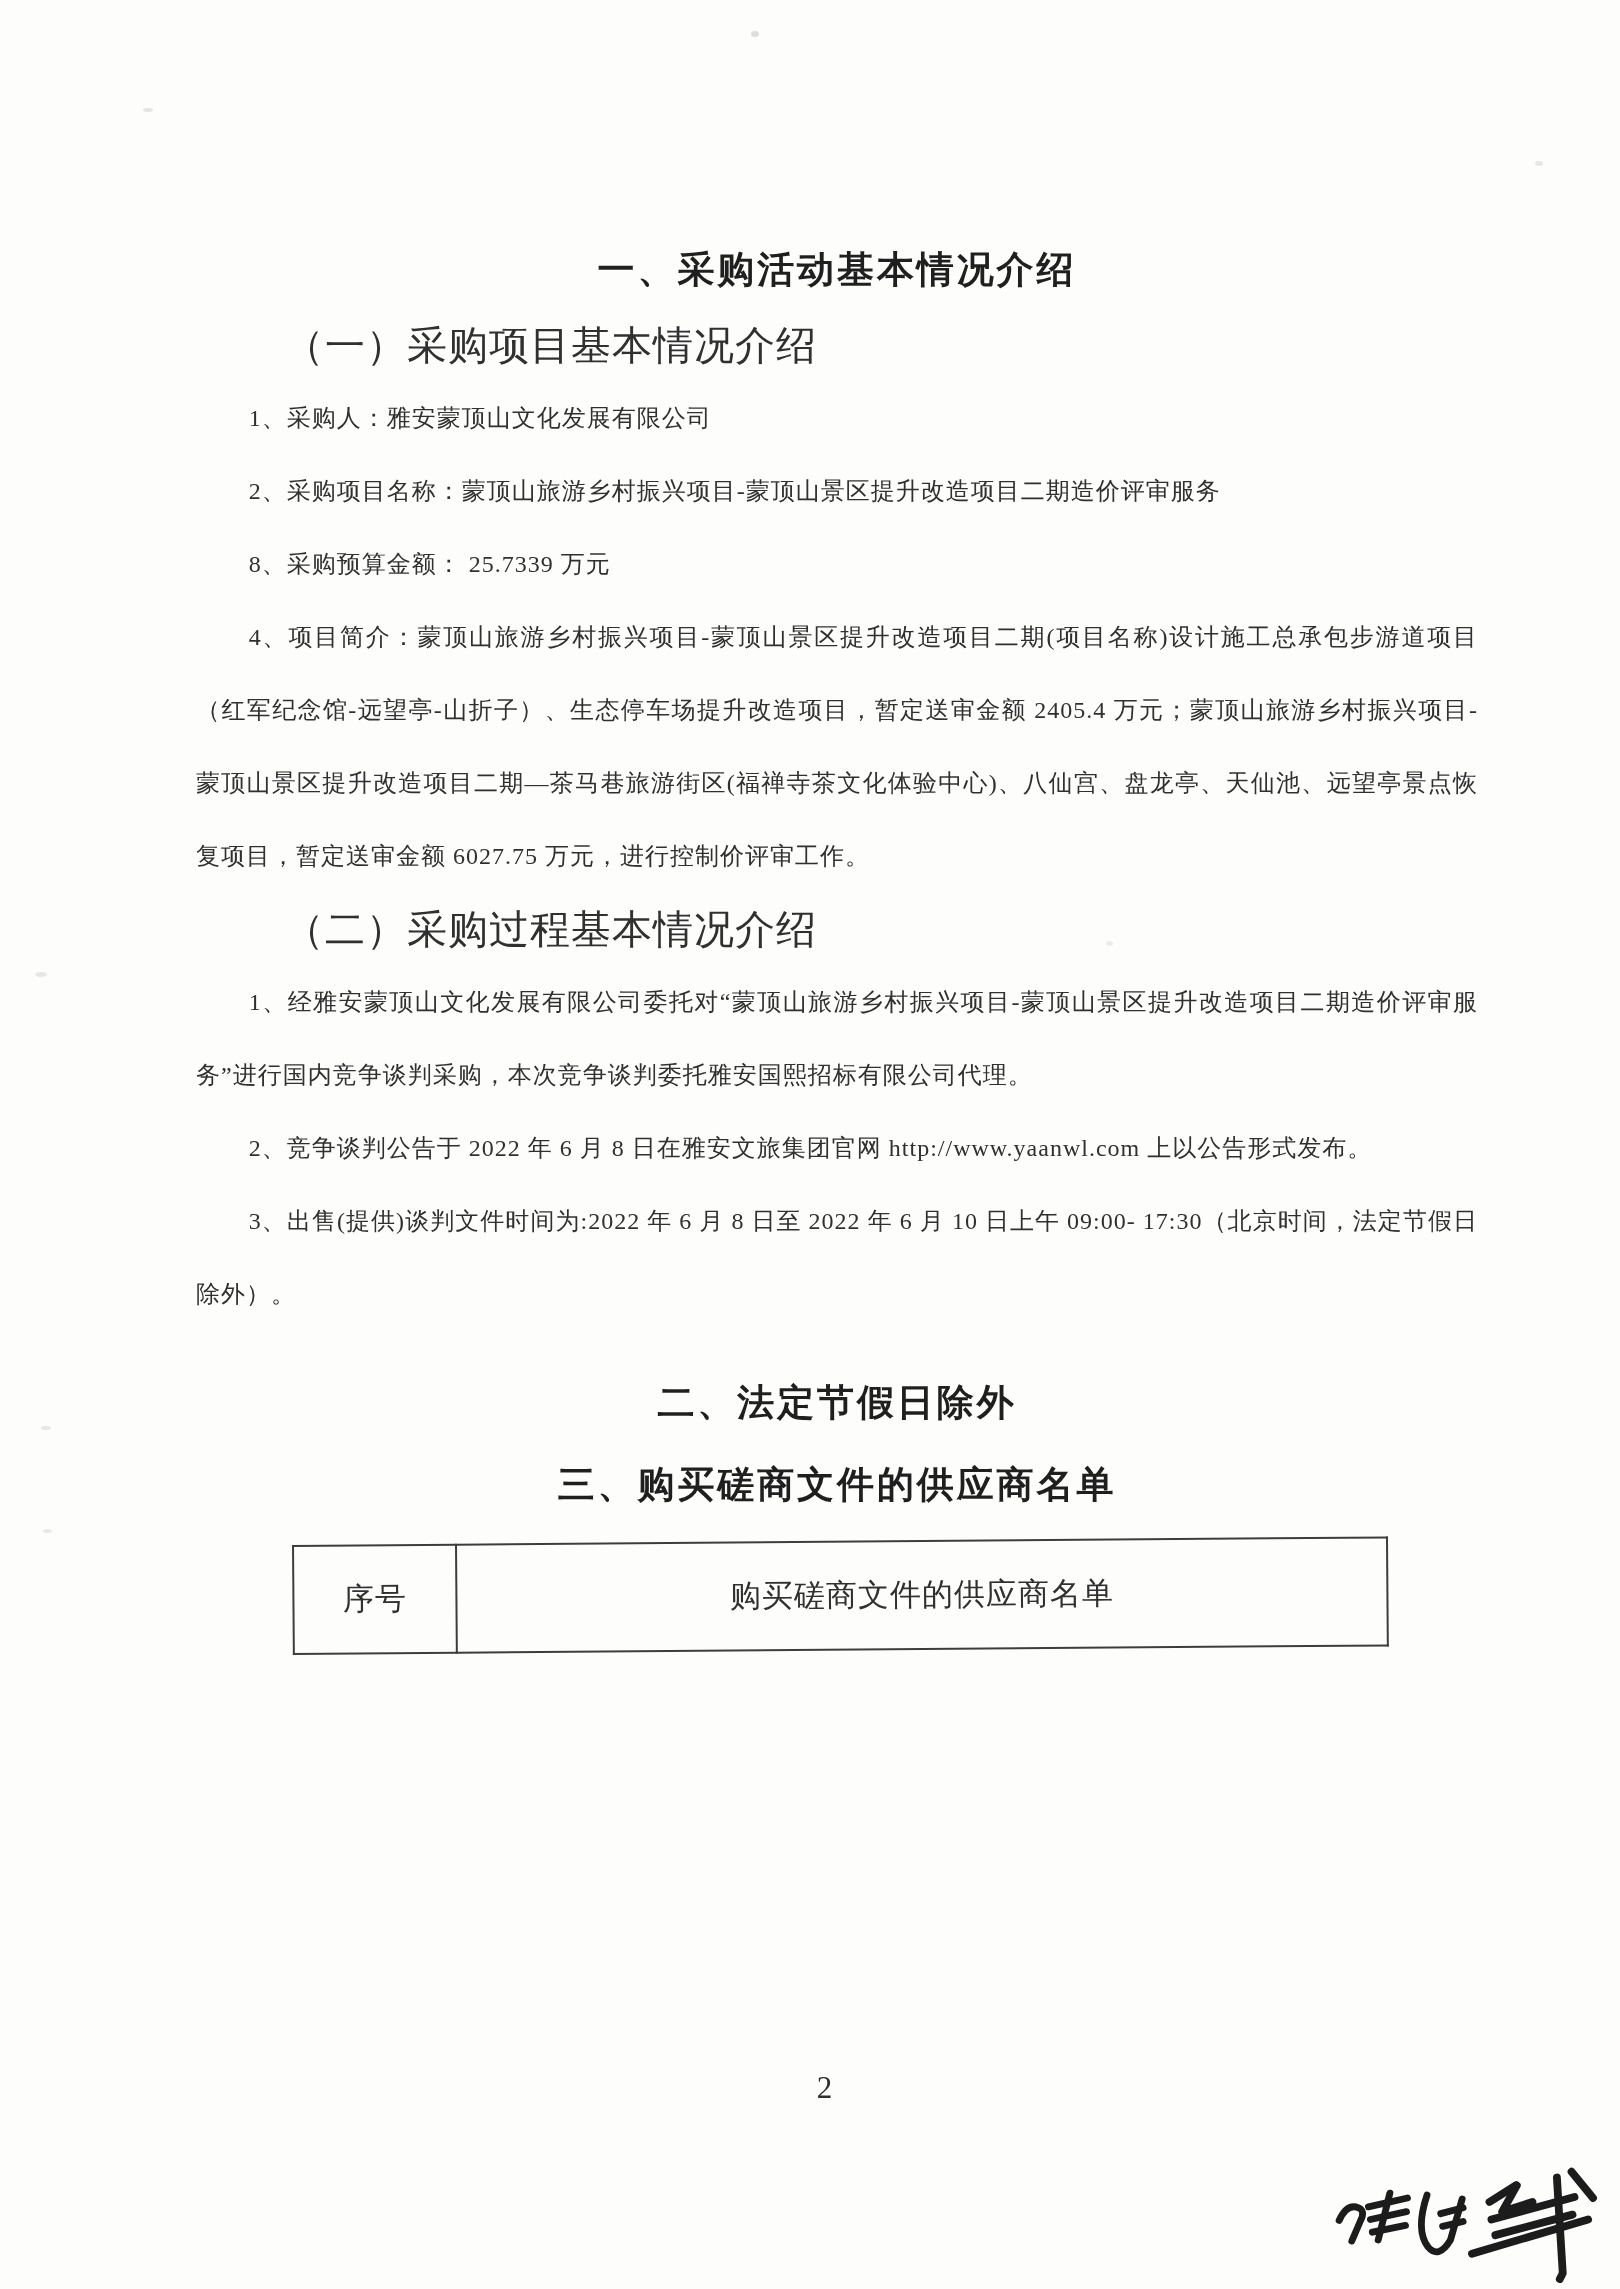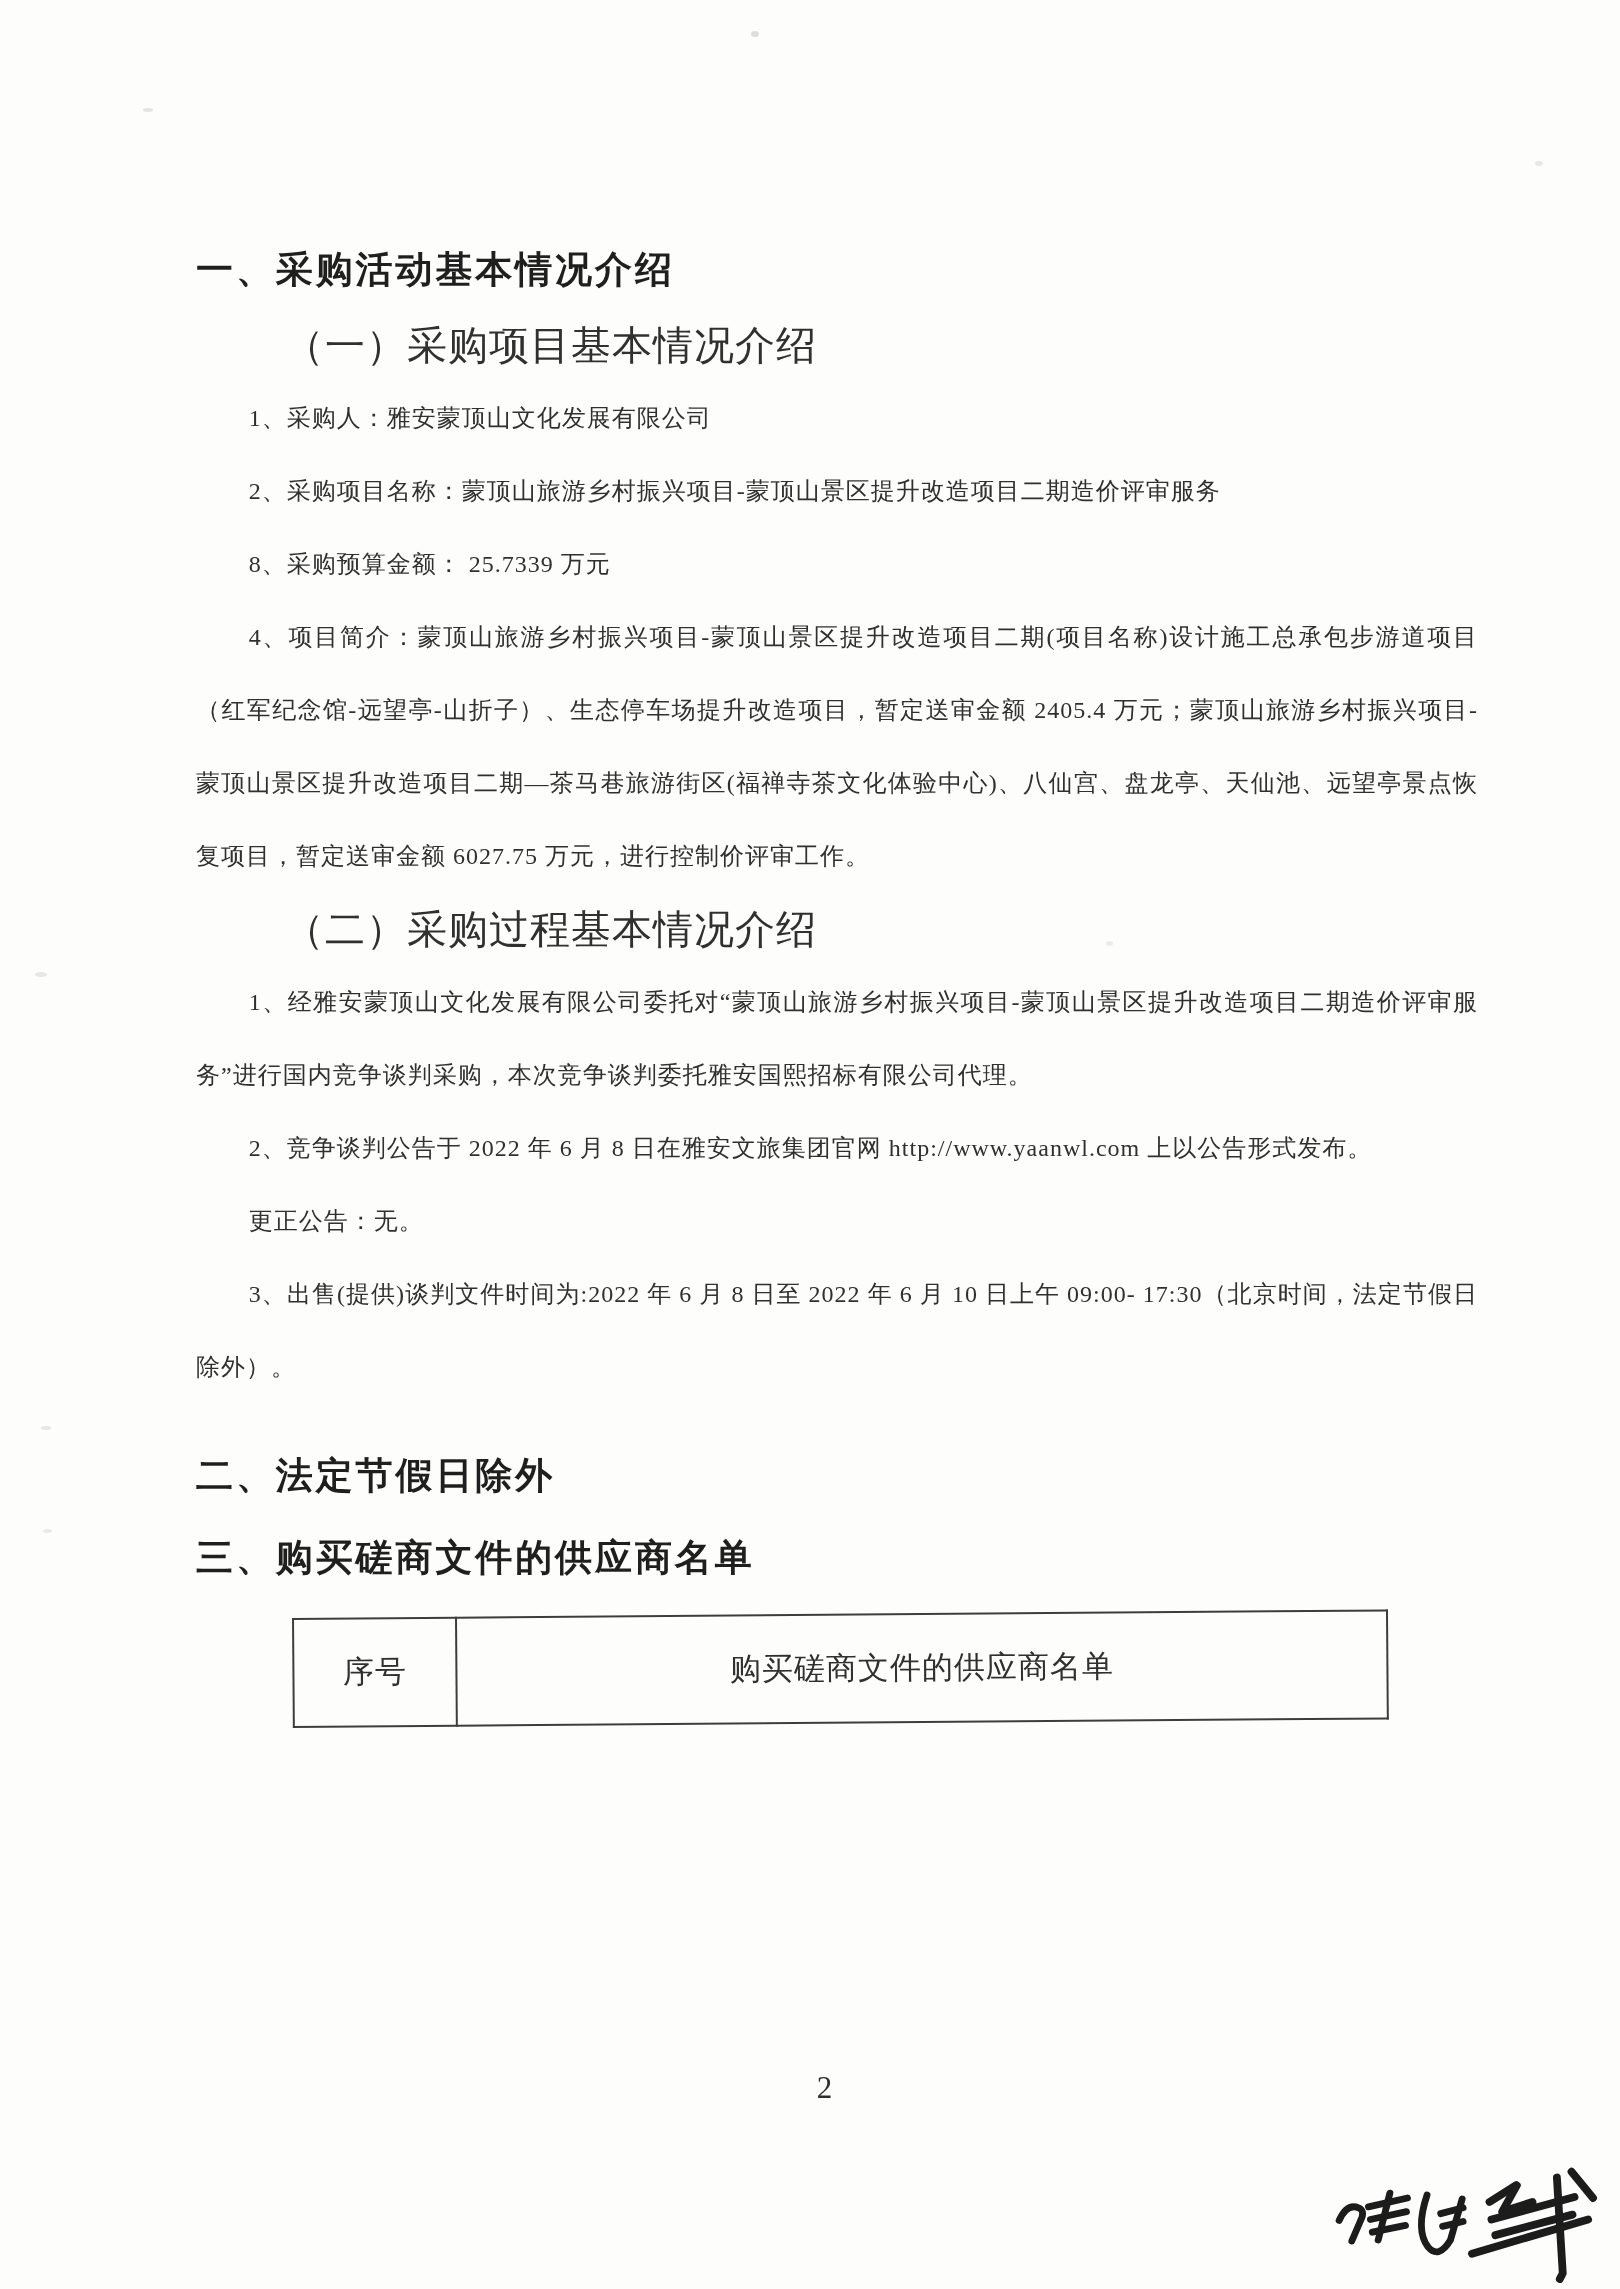--- a/index.html
+++ b/index.html
@@ -16,20 +16,21 @@
     position:absolute;
     left:196px; top:231px;
     width:1282px;
   }
   .doc-heading {
     font-family:"Liberation Sans", sans-serif;
     font-weight:700;
     font-size:37px;
     line-height:78px;
     letter-spacing:2.9px;
+    text-align:center;
     margin:0;
     color:#1f1f1f;
   }
   .doc-heading.gap-top { margin-top:33px; }
   .doc-heading.gap-top-sm { margin-top:5.9px;font-family:Liberation Mono, monospace; }
   .subhead {
     font-size:40px;
     line-height:73px;
     margin:0;
     text-indent:2.2em;
@@ -107,21 +108,20 @@
 
     <p class="para">1、采购人：雅安蒙顶山文化发展有限公司</p>
     <p class="para">2、采购项目名称：蒙顶山旅游乡村振兴项目-蒙顶山景区提升改造项目二期造价评审服务</p>
     <p class="para">8、采购预算金额：  25.7339 万元</p>
     <p class="para">4、项目简介：蒙顶山旅游乡村振兴项目-蒙顶山景区提升改造项目二期(项目名称)设计施工总承包步游道项目（红军纪念馆-远望亭-山折子）、生态停车场提升改造项目，暂定送审金额 2405.4 万元；蒙顶山旅游乡村振兴项目-蒙顶山景区提升改造项目二期—茶马巷旅游街区(福禅寺茶文化体验中心)、八仙宫、盘龙亭、天仙池、远望亭景点恢复项目，暂定送审金额 6027.75 万元，进行控制价评审工作。</p>
 
     <p class="subhead">（二）采购过程基本情况介绍</p>
 
     <p class="para">1、经雅安蒙顶山文化发展有限公司委托对“蒙顶山旅游乡村振兴项目-蒙顶山景区提升改造项目二期造价评审服务”进行国内竞争谈判采购，本次竞争谈判委托雅安国熙招标有限公司代理。</p>
     <p class="para">2、竞争谈判公告于 2022 年 6 月 8 日在雅安文旅集团官网 http://www.yaanwl.com 上以公告形式发布。</p>
-    <p class="para">更正公告：无。</p>
     <p class="para">3、出售(提供)谈判文件时间为:2022 年 6 月 8 日至 2022 年 6 月 10 日上午 09:00- 17:30（北京时间，法定节假日除外）。</p>
 
     <h1 class="doc-heading gap-top">二、法定节假日除外</h1>
 
 
     <h1 class="doc-heading gap-top-sm">三、购买磋商文件的供应商名单</h1>
 
     <table class="supplier-table">
       <tbody>
         <tr>

